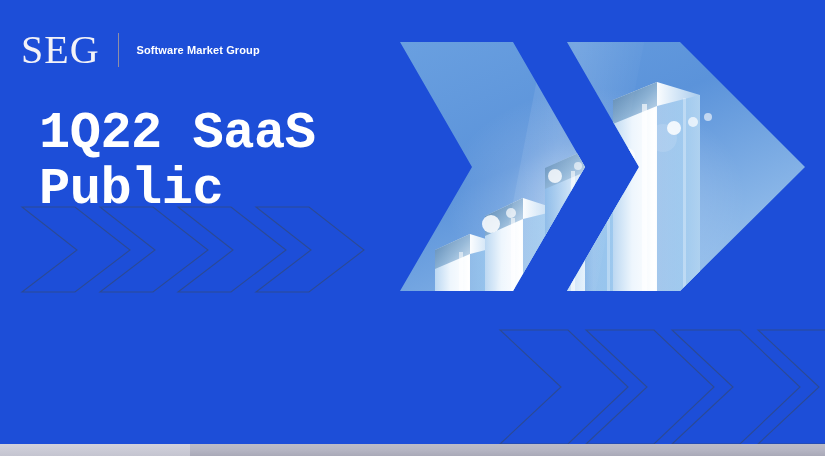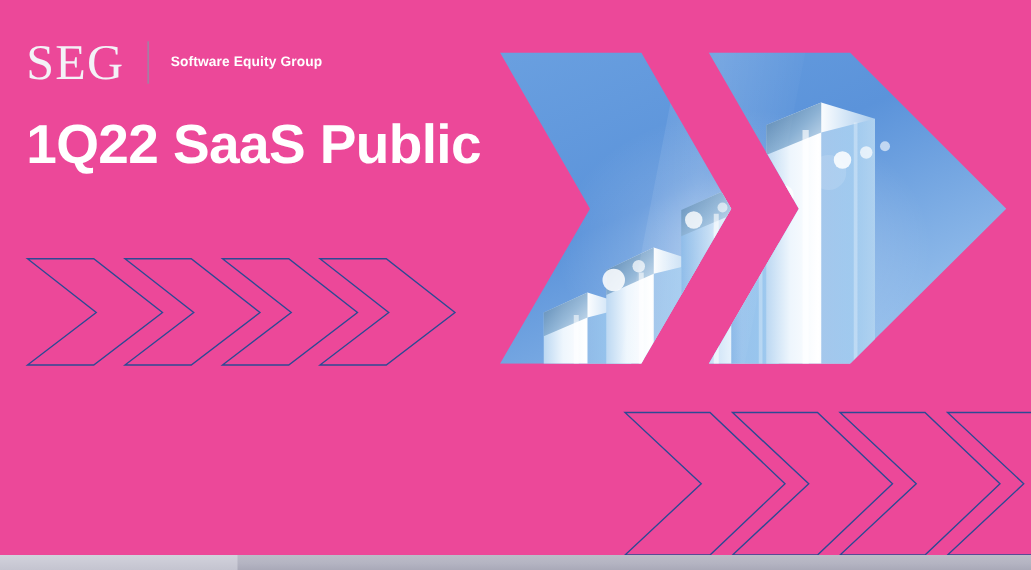--- a/index.html
+++ b/index.html
@@ -5,21 +5,21 @@
   html, body {
     margin: 0;
     padding: 0;
     background: #0f0e1c;
   }
   #slide {
     position: relative;
     width: 825px;
     height: 456px;
     overflow: hidden;
-    background: #ec4899;
+    background: #1d4ed8;
     font-family: "Liberation Sans", sans-serif;
     -webkit-font-smoothing: antialiased;
   }
 
   
   .chev-layer {
     position: absolute;
     inset: 0;
     pointer-events: none;
   }
@@ -65,26 +65,26 @@
     white-space: nowrap;
   }
 
   
   #headline {
     position: absolute;
     left: 21px;
     top: 88px;
     width: 470px;
     color: #ffffff;
-    font-family: Liberation Sans, sans-serif;
+    font-family: Liberation Mono, monospace;
     font-weight: bold;
-    font-size: 44px;
+    font-size: 52px;
     line-height: 56px;
     letter-spacing: -0.5px;
-    margin: 0;
+    margin: 18px;
   }
   #headline .ln { display: block; }
 
   
   #bottom-bar {
     position: absolute;
     left: 0;
     bottom: 0;
     width: 825px;
     height: 12px;
@@ -219,21 +219,21 @@
       <circle cx="298" cy="84" r="5" fill="#ffffff" opacity="0.7"></circle>
       <circle cx="313" cy="79" r="4" fill="#ffffff" opacity="0.6"></circle>
       <circle cx="186" cy="148" r="11" fill="#ffffff" opacity="0.14"></circle>
       <circle cx="268" cy="100" r="14" fill="#ffffff" opacity="0.12"></circle>
     </g>
   </svg>
 
   <div id="logo">
     <span id="logo-mark">SEG</span>
     <span id="logo-divider"></span>
-    <span id="logo-word">Software Equity Group</span>
+    <span id="logo-word">Software Market Group</span>
   </div>
 
   <h1 id="headline">
     <span class="ln">1Q22 SaaS Public</span>
   </h1>
 
   <div id="bottom-bar">
     <div id="bottom-bar-inner"></div>
   </div>
 

